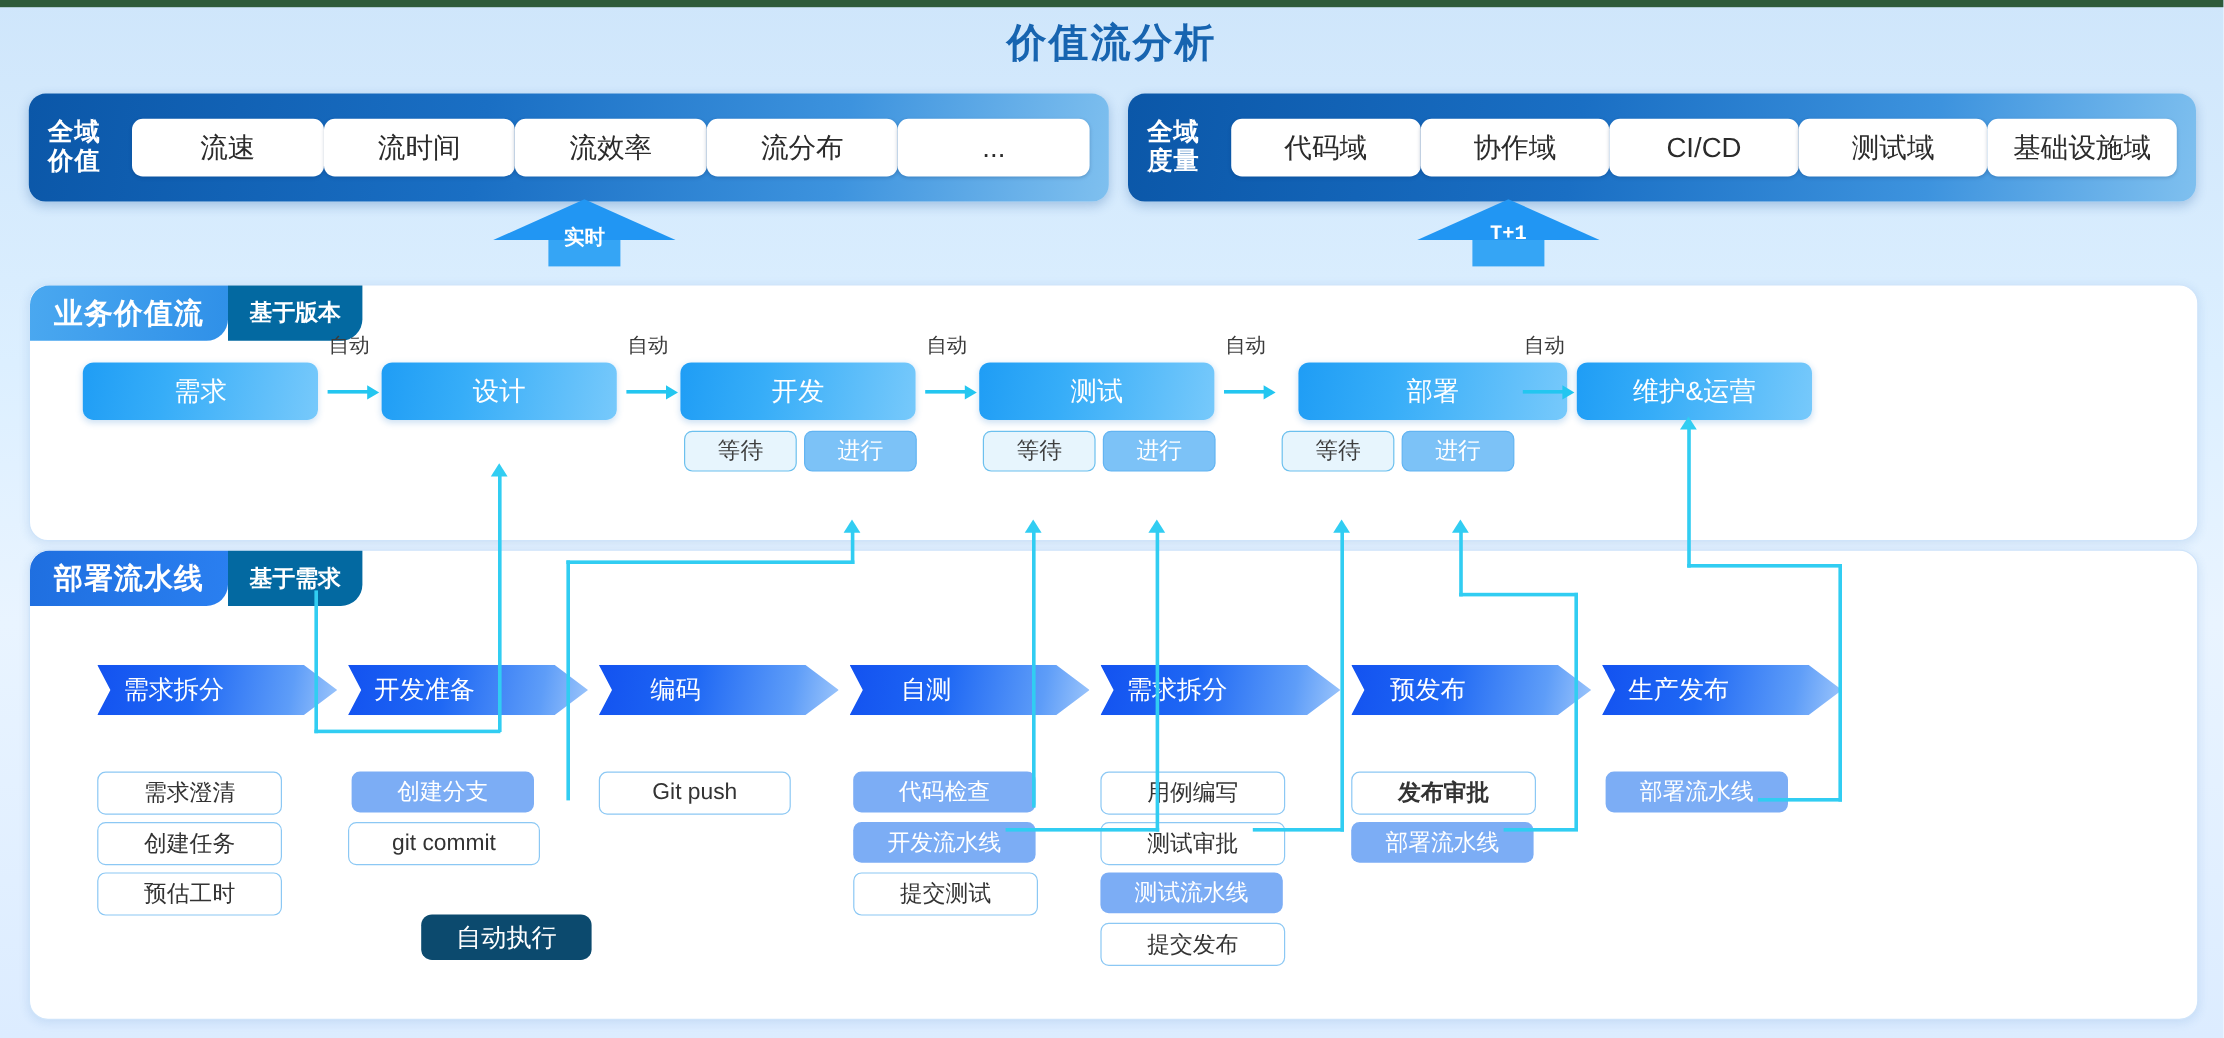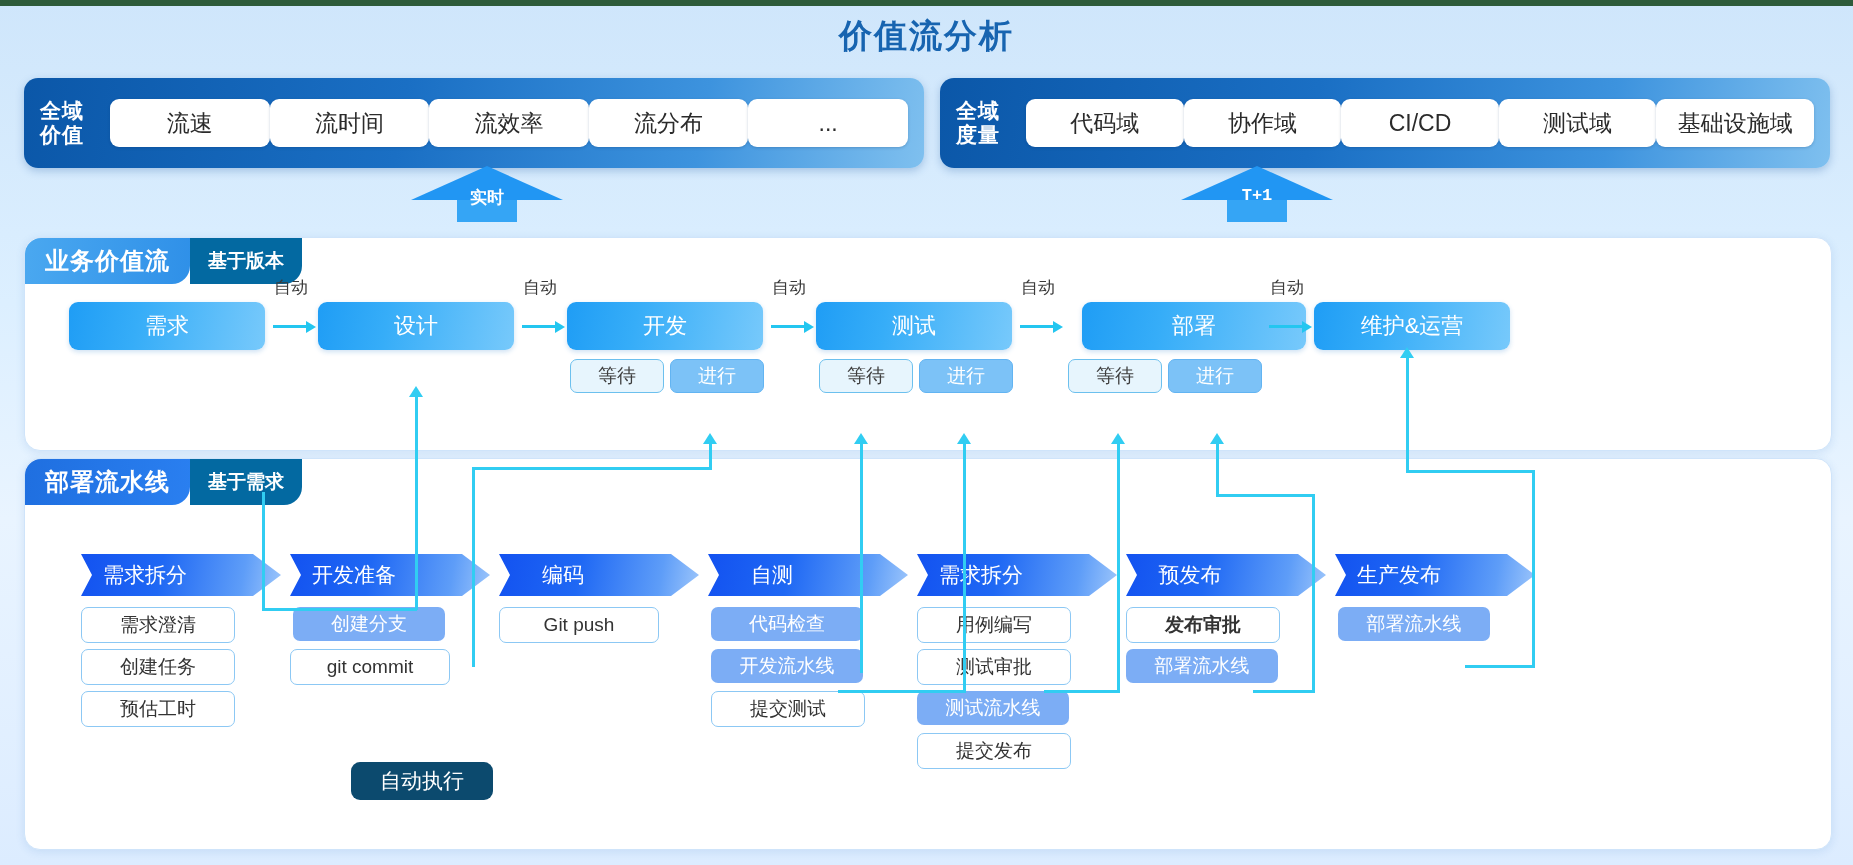--- a/index.html
+++ b/index.html
@@ -88,21 +88,21 @@
   .stchip.wait{background:#e7f5fd;border:1.6px solid #6cc0ee;color:#3e3e3e;}
   .stchip.prog{background:#7cc2f7;color:#fff;border:1.6px solid #62b4f2;}
 
   
   .chev{position:absolute;height:42px;
     background:linear-gradient(100deg,#1352f0 0%,#1f68f4 40%,#5e9df8 80%,#9dc6fb 100%);
     clip-path:polygon(0 0,86% 0,100% 50%,86% 100%,0 100%,5.5% 50%);
     display:flex;align-items:center;justify-content:center;
     color:#fff;font-size:21px;padding-right:4%;box-sizing:border-box;}
   .sub{position:absolute;height:34px;border-radius:7px;
-    display:flex;align-items:center;justify-content:center;font-size:19px;}
+    display:flex;align-items:center;justify-content:center;font-size:19px;margin-top:36px;}
   .sub.out{background:#fff;border:1.7px solid #8cc8f4;color:#333;}
   .sub.fill{background:#7cadf5;color:#fff;}
   .legend{position:absolute;height:38px;border-radius:9px;background:#0c4a6e;
     color:#fff;font-size:21px;display:flex;align-items:center;justify-content:center;}
 
   
   .rv{position:absolute;width:3px;background:#31cdf2;}
   .rh{position:absolute;height:3px;background:#31cdf2;}
   .rarr{position:absolute;width:0;height:0;
     border-left:7px solid transparent;border-right:7px solid transparent;

